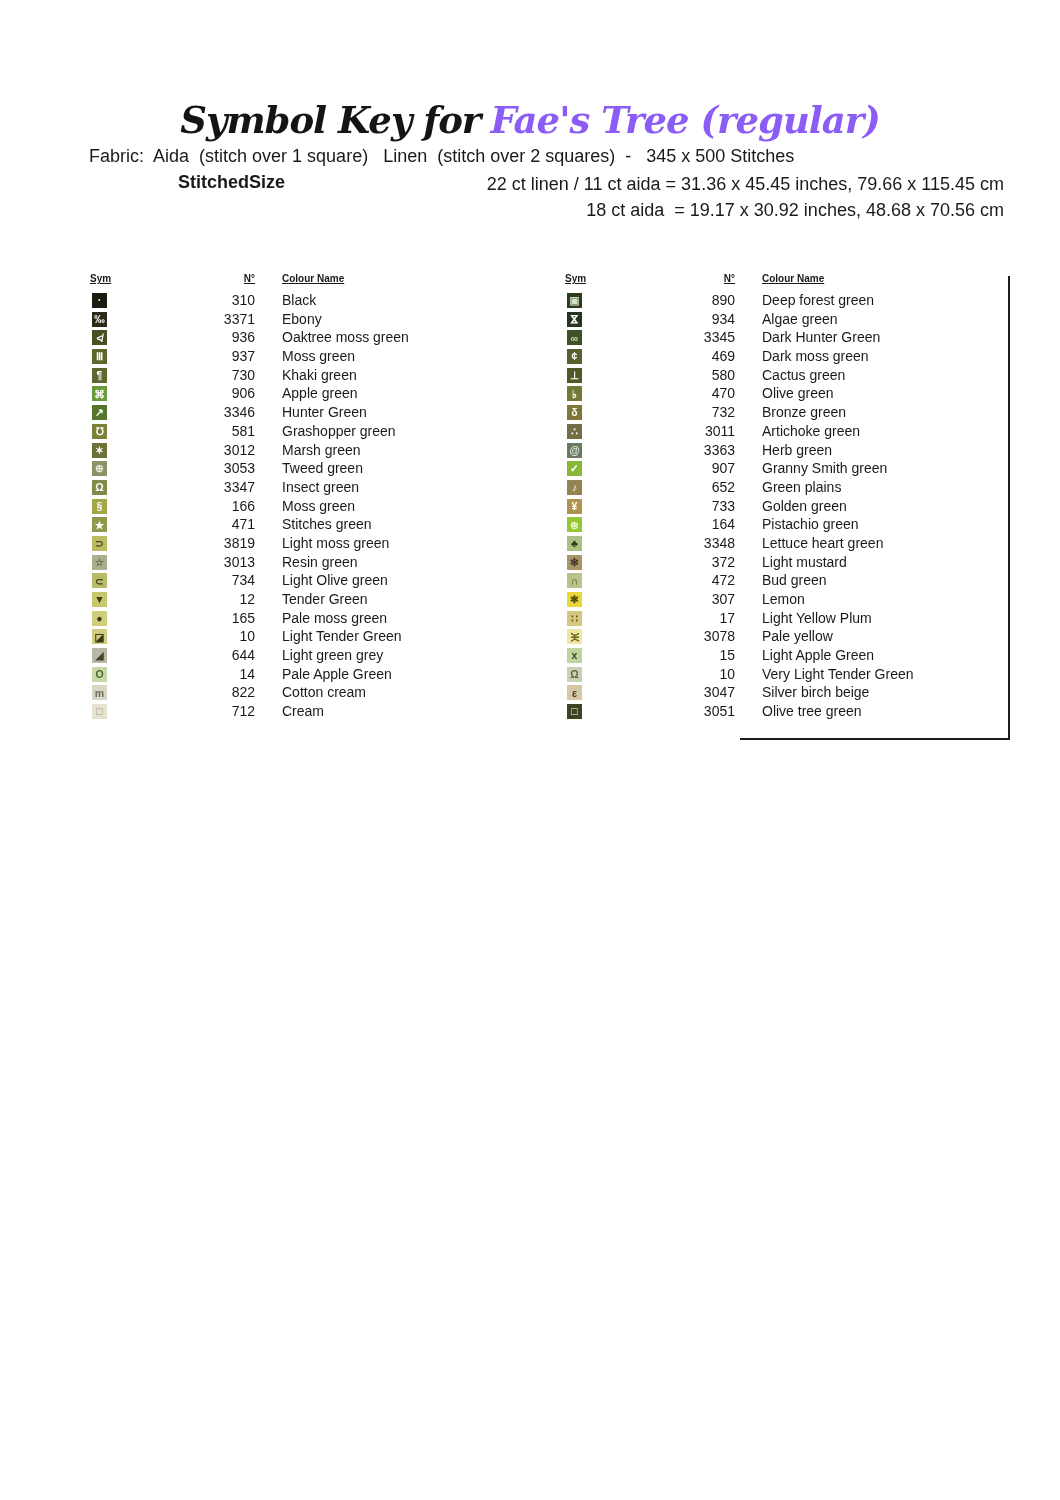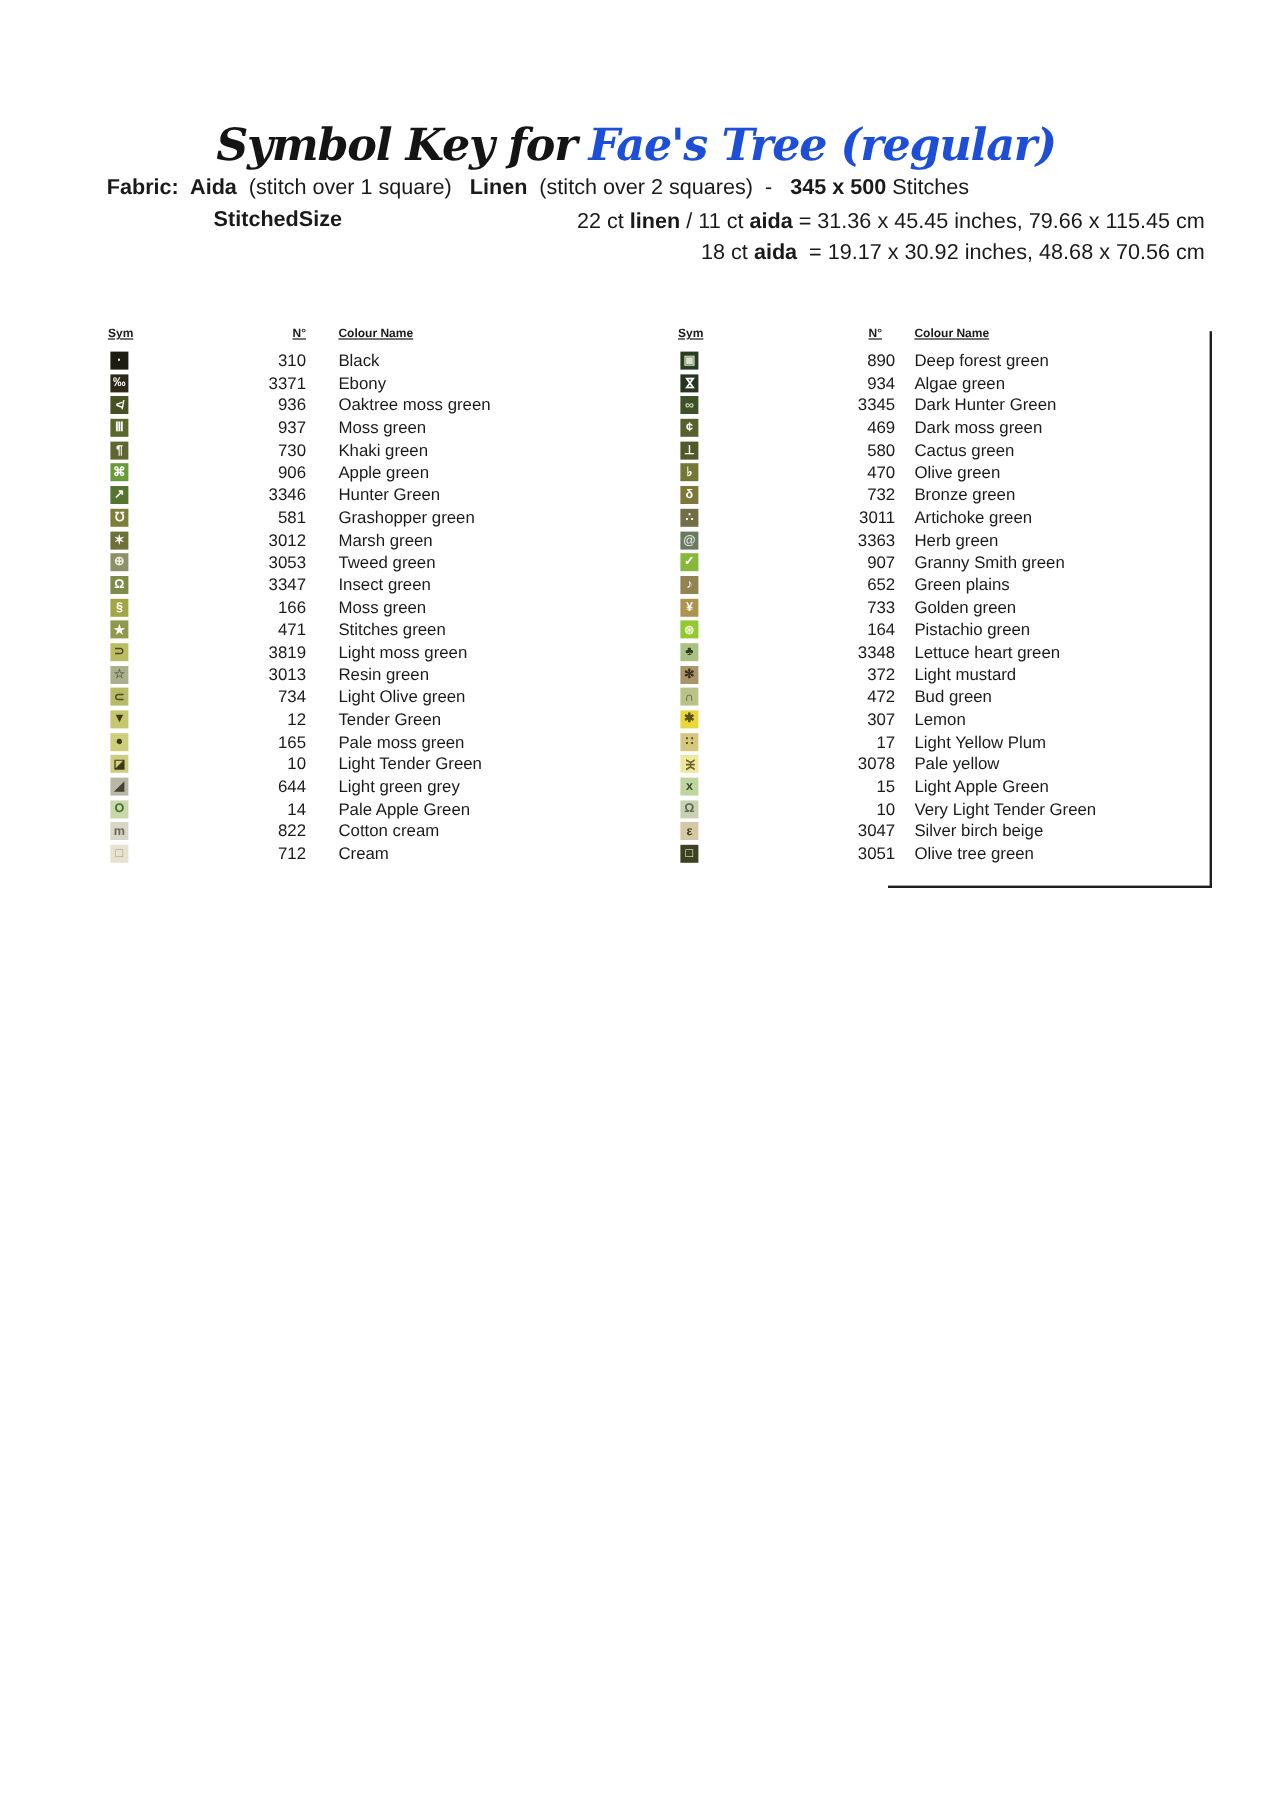--- a/index.html
+++ b/index.html
@@ -43,37 +43,37 @@
   .t-body{position:relative;}
   .row{position:relative;height:18.7px;font-size:14px;line-height:18.7px;}
   .swatch{
     position:absolute;left:2px;top:2px;width:15px;height:15px;
     display:flex;align-items:center;justify-content:center;
     font-size:10.5px;font-weight:bold;line-height:1;
   }
   .glyph{display:block;}
   .num{position:absolute;top:0;text-align:right;}
   .t0 .num{left:60px;width:105px;}
-  .t1 .num{left:76px;width:105px;}
+  .t1 .num{left:65px;width:105px;}
   .name{position:absolute;top:0;}
   .t0 .name{left:192px;}
   .t1 .name{left:197px;}
   
   .right-table-border{
     position:absolute;left:740px;top:276px;width:268px;height:462px;
     border-right:2px solid #1d1d1d;border-bottom:2px solid #1d1d1d;
   }
-  .b{font-weight:bold;}
+  .b{font-weight:normal;}
 </style>
 </head>
 <body>
 
 <div class="page">
 
-  <div class="title-row"><span style="color: rgb(20, 20, 20);">Symbol Key for</span><span class="title-name" style="color: #1d4ed8;">Fae's Tree (regular)</span></div>
+  <div class="title-row"><span style="color: rgb(20, 20, 20);">Symbol Key for</span><span class="title-name" style="color: #8b5cf6;">Fae's Tree (regular)</span></div>
 
   <div class="fabric-line"><span class="b">Fabric:  </span><span class="b">Aida</span><span>  (stitch over 1 square)   </span><span class="b">Linen</span><span>  (stitch over 2 squares)  -   </span><span class="b">345 x 500</span><span> Stitches</span></div>
 
   <div class="size-label">StitchedSize</div>
   <div class="size-lines">
       <div class="size-line"><span>22 ct </span><span class="b">linen</span><span> / 11 ct </span><span class="b">aida</span><span> = 31.36 x 45.45 inches, 79.66 x 115.45 cm</span></div>
       <div class="size-line"><span>18 ct </span><span class="b">aida</span><span>  = 19.17 x 30.92 inches, 48.68 x 70.56 cm</span></div>
     </div>
 
   <div class="sym-table t0">

